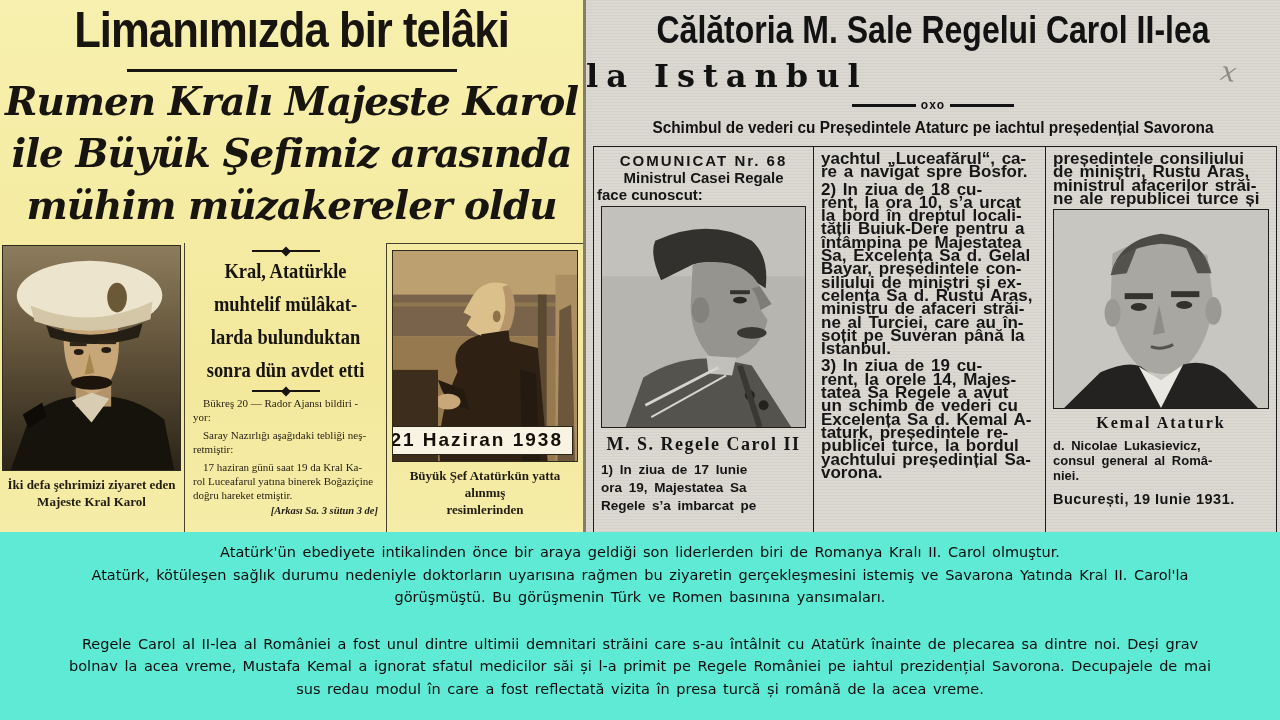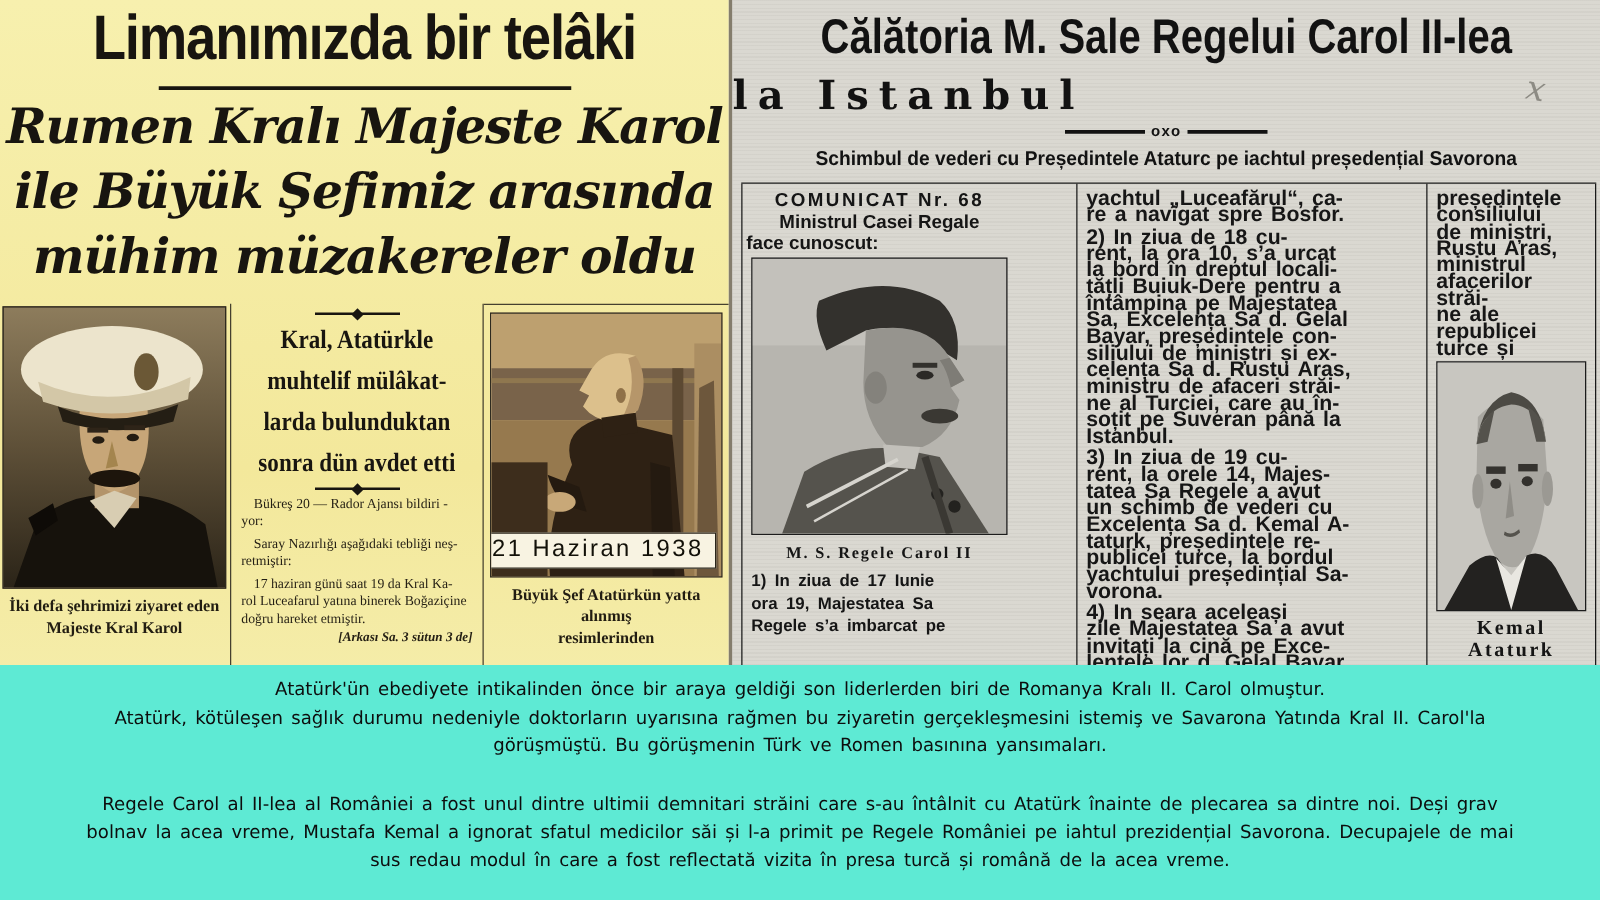--- a/index.html
+++ b/index.html
@@ -30,48 +30,48 @@
   .arrow-divider::after { content:''; position:absolute; left:50%; top:-2.5px; width:7px; height:7px;
     background:#181510; transform:translateX(-50%) rotate(45deg); }
   .tr-col-headline { font-family:"Liberation Serif", serif; font-weight:bold; font-size:21px; line-height:33px;
     text-align:center; white-space:pre-line; color:#181510; transform:scaleX(.88); transform-origin:center; }
   .tr-body { font-family:"Liberation Serif", serif; font-size:11px; line-height:14px; white-space:pre-line;
     color:#241f14; margin-top:4px; text-indent:10px; }
   .tr-body-footer { font-family:"Liberation Serif", serif; font-style:italic; font-weight:bold; font-size:10.5px;
     text-align:right; margin-top:3px; color:#241f14; }
   .tr-photoC { height:212px; background:#c9ad7e; }
   .tr-badge { position:absolute; right:4px; bottom:6px; background:#f8f3e2; border:1px solid #2a251a;
-    font-weight:normal; font-size:19px; letter-spacing:2px; padding:2px 9px 3px 9px; color:#121008; white-space:nowrap; }
+    font-weight:bold; font-size:19px; letter-spacing:2px; padding:2px 9px 3px 9px; color:#121008; white-space:nowrap; }
 
   
   .clip-ro { position:absolute; left:586px; top:0; width:694px; height:532px; overflow:hidden;
     background:#dad8d1;
     background-image:repeating-linear-gradient(0deg, rgba(90,88,80,.05) 0 1px, rgba(0,0,0,0) 1px 3px); }
   .ro-headline1 { margin-top:6px; text-align:center; font-weight:bold; font-size:32px; line-height:38px;
     white-space:nowrap; color:#121212; transform:scale(1,1.22); transform-origin:center top; letter-spacing:0; }
   .ro-headline2 { margin-top:13px; text-align:left; font-family:"DejaVu Serif", serif; font-weight:bold;
     font-size:32px; line-height:38px; letter-spacing:8px; color:#121212; }
   .ro-oxo { margin-top:3px; display:flex; align-items:center; justify-content:center; gap:5px; }
   .ro-oxo .bar { width:64px; height:3px; background:#121212; }
   .ro-oxo .label { font-weight:bold; font-size:12px; letter-spacing:1px; color:#121212; }
   .ro-subtitle { margin-top:7px; text-align:center; font-weight:bold; font-size:16px; white-space:nowrap;
     color:#121212; transform:scaleX(.96); transform-origin:center; }
   .ro-xmark { position:absolute; right:44px; top:56px; font-family:"DejaVu Serif", serif; font-style:italic;
     font-size:27px; color:#8d8b84; transform:rotate(10deg); }
   .ro-cols { position:absolute; left:7px; right:3px; top:146px; bottom:0; display:flex;
-    border-top:1px solid #1a1a1a;gap:48px; }
+    border-top:1px solid #1a1a1a; }
   .ro-col { padding:5px 7px 0 7px; }
   .ro-col1 { width:220px; border-left:1px solid #1a1a1a; }
   .ro-col2 { width:232px; border-left:1px solid #1a1a1a; }
   .ro-col3 { flex:1; border-left:1px solid #1a1a1a; border-right:1px solid #1a1a1a; }
   .ro-h-l1 { font-weight:bold; font-size:15px; letter-spacing:2px; text-align:center; color:#151515; }
   .ro-h-l2 { font-weight:bold; font-size:15px; text-align:center; color:#151515; }
   .ro-h-l3 { font-weight:bold; font-size:15px; text-align:left; margin-left:-4px; color:#151515; }
   .ro-photo1 { height:222px; margin-top:3px; background:#b7b5af; border:1px solid #1c1c1c; }
-  .ro-cap1 { font-family:"Liberation Serif", serif; font-weight:bold; font-size:13px; letter-spacing:1.5px;
+  .ro-cap1 { font-family:"Liberation Serif", serif; font-weight:bold; font-size:18px; letter-spacing:1.5px;
     text-align:center; margin-top:6px; color:#151515; }
   .ro-para-big { font-weight:bold; font-size:13.5px; line-height:18px; white-space:pre-line; margin-top:6px;
     word-spacing:3px; color:#151515; }
   .ro-body { font-weight:bold; font-size:17px; line-height:13.3px; white-space:pre-line; word-spacing:2px;
     color:#161616; margin-bottom:4px; }
   .ro-photo2 { height:200px; margin-top:4px; background:#c8c6c0; border:1px solid #1c1c1c; }
   .ro-cap2 { font-family:"Liberation Serif", serif; font-weight:bold; font-size:16px; letter-spacing:2px;
     text-align:center; margin-top:5px; color:#151515; }
   .ro-para-bottom { font-weight:bold; font-size:13px; line-height:15px; white-space:pre-line; margin-top:6px;
     word-spacing:3px; color:#151515; }
@@ -238,24 +238,20 @@
 Istanbul.</div>
         <div class="ro-body">3) In ziua de 19 cu-
 rent, la orele 14, Majes-
 tatea Sa Regele a avut
 un schimb de vederi cu
 Excelența Sa d. Kemal A-
 taturk, președintele re-
 publicei turce, la bordul
 yachtului președințial Sa-
 vorona.</div>
-        <div class="ro-body">4) In seara aceleași
-zile Majestatea Sa a avut
-invitați la cină pe Exce-
-lențele lor d. Gelal Bayar,</div>
       </div>
 
       <div class="ro-col ro-col3">
         <div class="ro-body">președintele consiliului
 de miniștri, Rustu Aras,
 ministrul afacerilor străi-
 ne ale republicei turce și</div>
         <div class="photo-frame ro-photo2">
           <svg viewBox="0 0 212 200" preserveAspectRatio="none">
             <rect width="212" height="200" fill="#c8c6c0"></rect>

